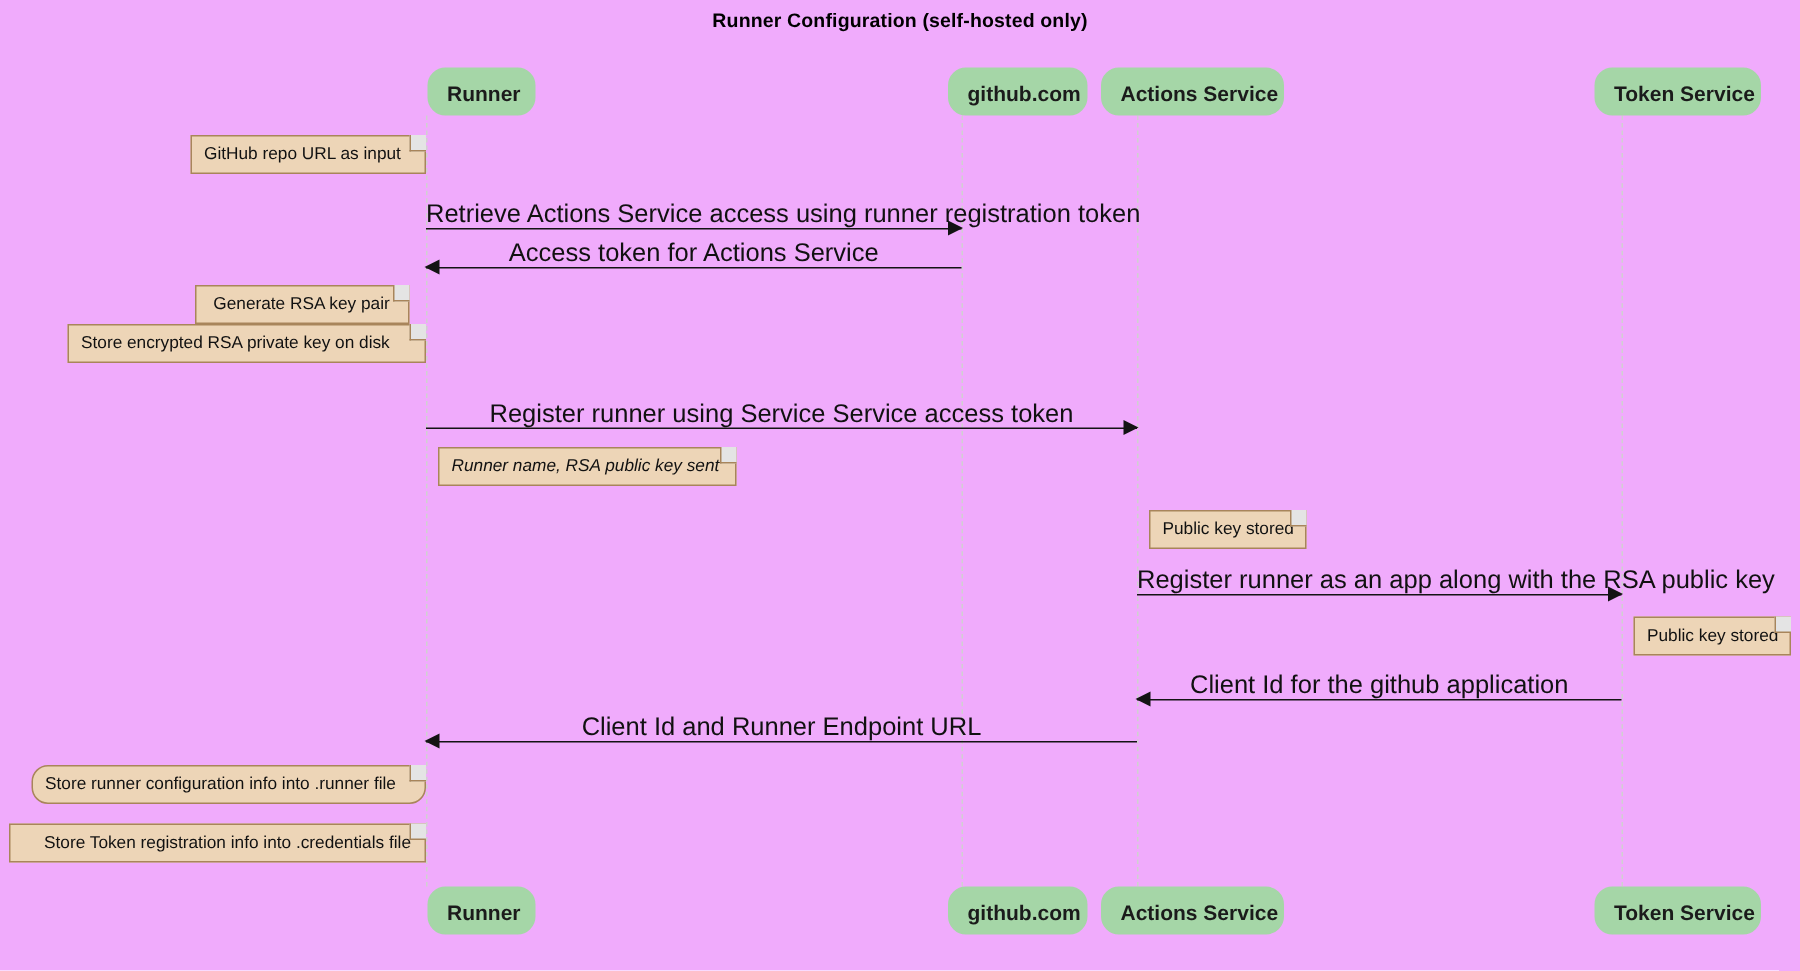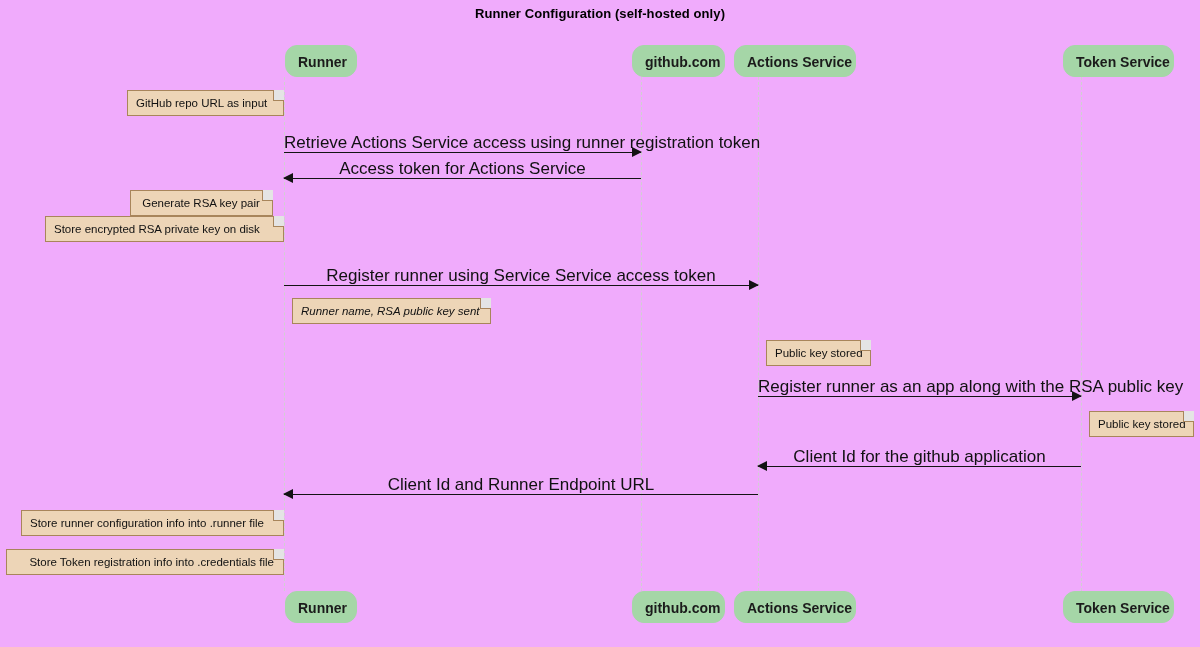--- a/index.html
+++ b/index.html
@@ -159,21 +159,21 @@
         <div class="msg-label">Client Id and Runner Endpoint URL</div>
       </div>
     </div>
   <div id="notes-layer">
       <div class="note" style="left: 127px; top: 90px; width: 157px;"><span>GitHub repo URL as input</span><span class="fold"></span></div>
       <div class="note" style="left: 130px; top: 190px; width: 143px; text-align: center;"><span>Generate RSA key pair</span><span class="fold"></span></div>
       <div class="note" style="left: 45px; top: 216px; width: 239px;"><span>Store encrypted RSA private key on disk</span><span class="fold"></span></div>
       <div class="note" style="left: 292px; top: 298px; width: 199px; font-style: italic;"><span>Runner name, RSA public key sent</span><span class="fold"></span></div>
       <div class="note" style="left: 766px; top: 340px; width: 105px;"><span>Public key stored</span><span class="fold"></span></div>
       <div class="note" style="left: 1089px; top: 411px; width: 105px;"><span>Public key stored</span><span class="fold"></span></div>
-      <div class="note" style="left: 21px; top: 510px; width: 263px;"><span>Store runner configuration info into .runner file</span><span class="fold"></span></div>
+      <div class="note" style="left: 21px; top: 510px; width: 263px; border-radius: 11px;"><span>Store runner configuration info into .runner file</span><span class="fold"></span></div>
       <div class="note" style="left: 6px; top: 549px; width: 278px; text-align: right;"><span>Store Token registration info into .credentials file</span><span class="fold"></span></div>
     </div>
   <div id="participants-layer">
       <div class="participant" style="left: 248px; top: 45px; width: 72px;">Runner</div>
       <div class="participant" style="left: 595px; top: 45px; width: 93px;">github.com</div>
       <div class="participant" style="left: 697px; top: 45px; width: 122px;">Actions Service</div>
       <div class="participant" style="left: 1026px; top: 45px; width: 111px;">Token Service</div>
       <div class="participant" style="left: 248px; top: 591px; width: 72px;">Runner</div>
       <div class="participant" style="left: 595px; top: 591px; width: 93px;">github.com</div>
       <div class="participant" style="left: 697px; top: 591px; width: 122px;">Actions Service</div>

